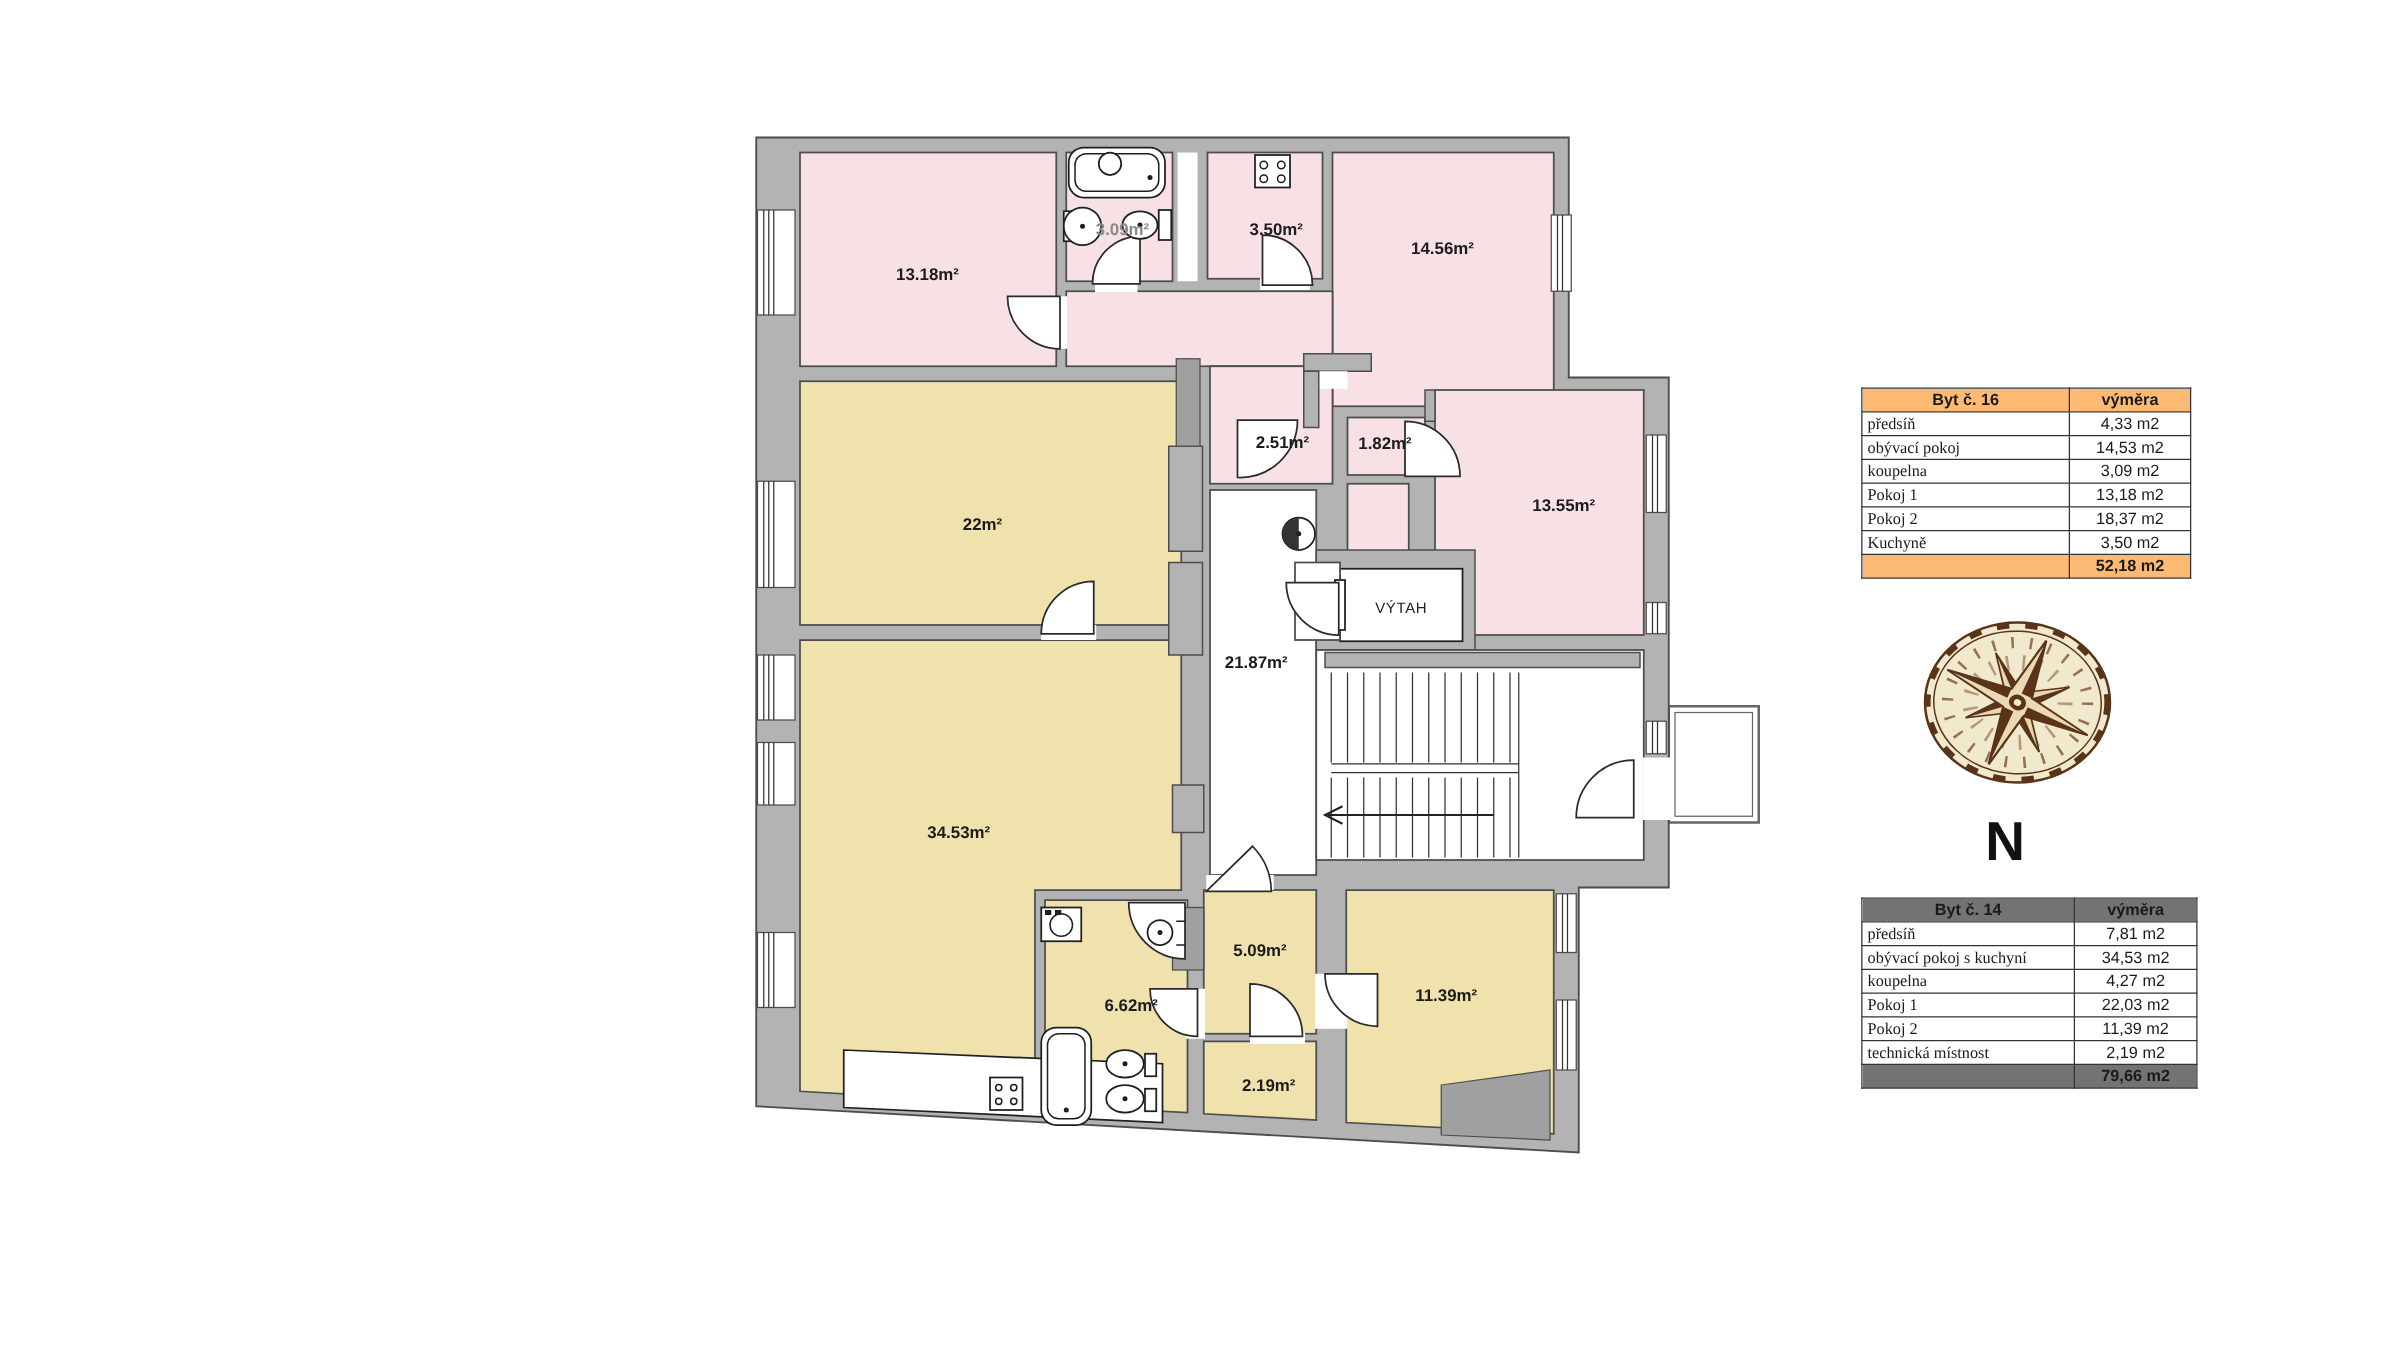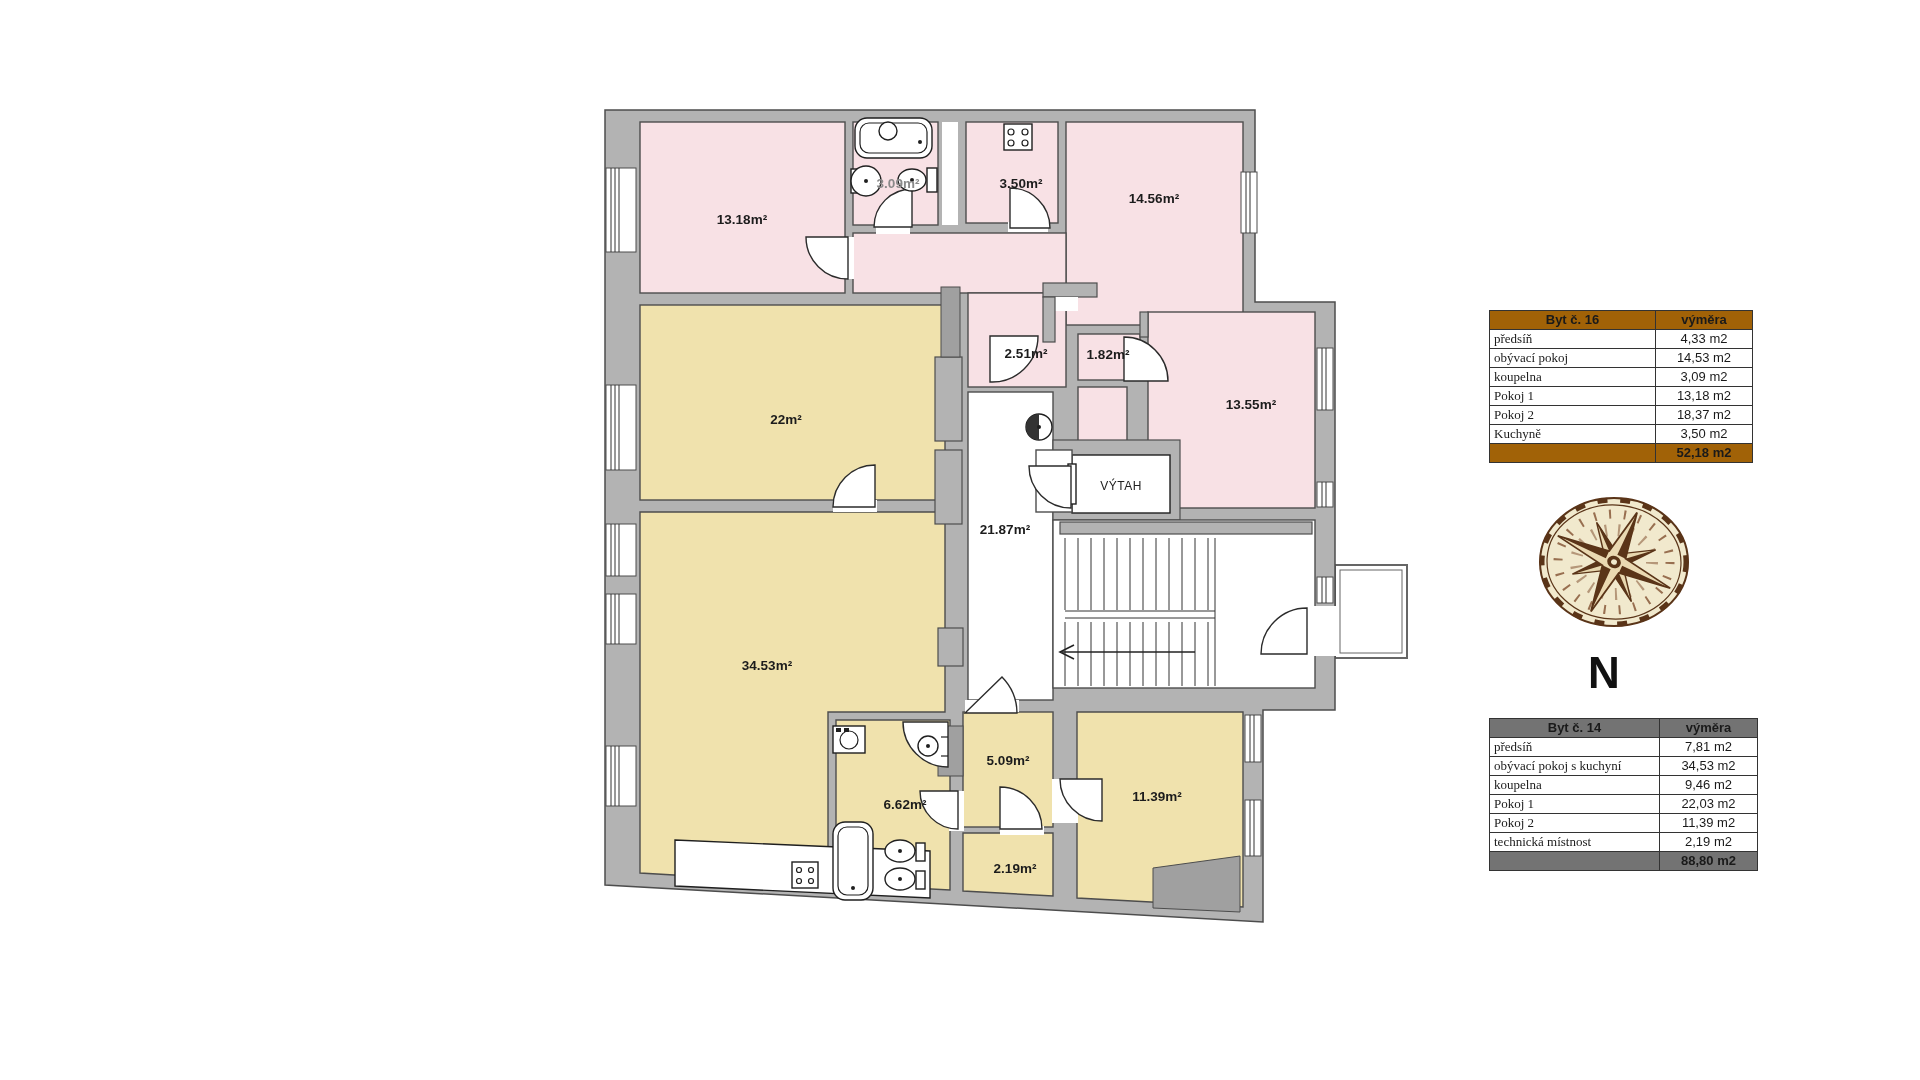--- a/index.html
+++ b/index.html
@@ -6,21 +6,21 @@
   body{font-family:"Liberation Sans",sans-serif;}
   #stage{position:relative;width:1920px;height:1080px;background:#fff;overflow:hidden;}
   #plan-svg{position:absolute;left:0;top:0;}
   .area-table{position:absolute;border-collapse:collapse;font-size:13px;color:#1a1a1a;table-layout:fixed;background:#fff;}
   .area-table td,.area-table th{border:1px solid #333;padding:1px 4px;height:16px;line-height:16px;overflow:hidden;white-space:nowrap;}
   .area-table th{font-weight:bold;text-align:center;}
   .area-table td.lbl{text-align:left;font-family:Liberation Serif, serif;}
   .area-table td.val{text-align:center;}
   .area-table tr.total td{font-weight:bold;}
   #table-byt16{left:1489px;top:310px;width:263px;}
-  #table-byt16 th,#table-byt16 tr.total td{background:#a16207;}
+  #table-byt16 th,#table-byt16 tr.total td{background:#fdba74;}
   #table-byt16 .c1{width:166px;} #table-byt16 .c2{width:97px;}
   #table-byt14{left:1489px;top:718px;width:268px;}
   #table-byt14 th,#table-byt14 tr.total td{background:#737373;}
   #table-byt14 .c1{width:170px;} #table-byt14 .c2{width:98px;}
   #compass{position:absolute;left:1534px;top:492px;}
   .room-label{font-weight:bold;font-size:13.5px;fill:#1c1c1c;text-anchor:middle;}
   .room-label.dim{fill:#8a8a8a;}
   .small-label{font-size:12px;fill:#222;text-anchor:middle;letter-spacing:.5px;}
   .wall{fill:#b3b3b3;stroke:#4d4d4d;stroke-width:1.5;}
   .pier{fill:#b3b3b3;stroke:#4d4d4d;stroke-width:1.2;}
@@ -360,37 +360,37 @@
     <tr>
           <td class="lbl">předsíň</td>
           <td class="val">7,81 m2</td>
         </tr>
     <tr>
           <td class="lbl">obývací pokoj s kuchyní</td>
           <td class="val">34,53 m2</td>
         </tr>
     <tr>
           <td class="lbl">koupelna</td>
-          <td class="val">9,46 m2</td>
+          <td class="val">4,27 m2</td>
         </tr>
     <tr>
           <td class="lbl">Pokoj 1</td>
           <td class="val">22,03 m2</td>
         </tr>
     <tr>
           <td class="lbl">Pokoj 2</td>
           <td class="val">11,39 m2</td>
         </tr>
     <tr>
           <td class="lbl">technická místnost</td>
           <td class="val">2,19 m2</td>
         </tr>
     <tr class="total">
           <td class="lbl"></td>
-          <td class="val">88,80 m2</td>
+          <td class="val">79,66 m2</td>
         </tr>
   </tbody>
     </table>
 
   <svg id="compass" width="164" height="210" viewBox="0 0 164 210">
     <ellipse cx="80" cy="70" rx="74" ry="64" fill="#f1e9cd" stroke="#5a3418" stroke-width="2"></ellipse>
     <ellipse cx="80" cy="70" rx="72" ry="62" fill="none" stroke="#5a3418" stroke-width="5" stroke-dasharray="10 13"></ellipse>
     <ellipse cx="80" cy="70" rx="67" ry="57" fill="none" stroke="#5a3418" stroke-width="1.2" transform="rotate(3 80 70)"></ellipse>
     <ellipse cx="80" cy="70" rx="56" ry="48" fill="none" stroke="#7a4526" stroke-width="9" stroke-dasharray="2 13" opacity="0.75"></ellipse>
     <ellipse cx="80" cy="70" rx="38" ry="32" fill="none" stroke="#7a4526" stroke-width="12" stroke-dasharray="2 11" opacity="0.5"></ellipse>

